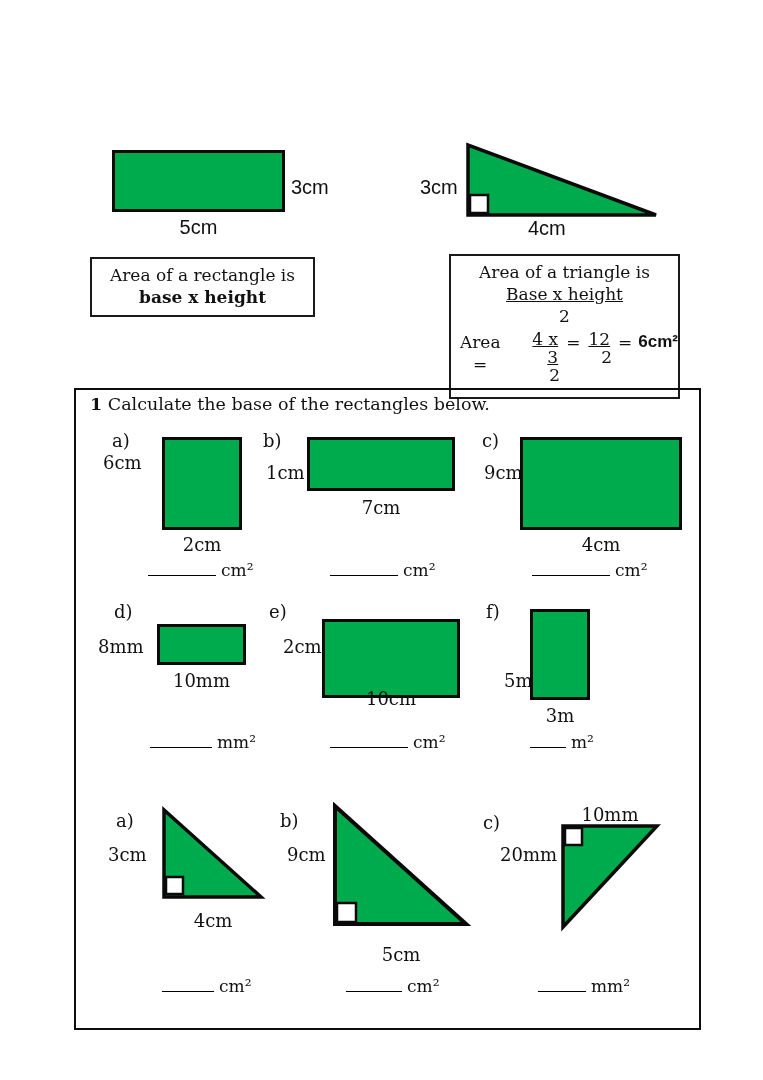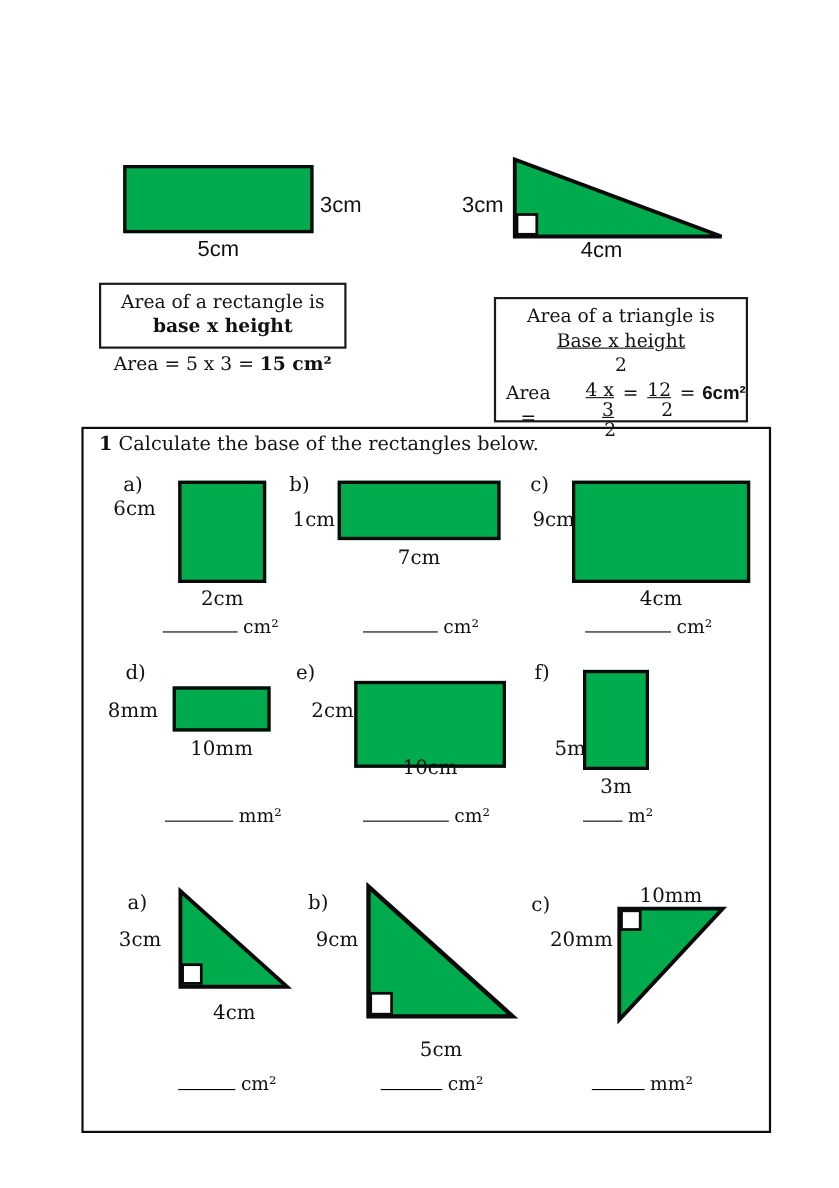--- a/index.html
+++ b/index.html
@@ -48,27 +48,23 @@
   <svg class="abs" style="left:462px;top:141px;" width="200" height="80" viewBox="0 0 200 80">
     <polygon points="6,4 6,74 194,74" stroke="#0a0a0a" stroke-width="3.5" stroke-linejoin="miter" fill="#00AB4E"></polygon>
     <rect x="8" y="54" width="18" height="18" fill="#ffffff" stroke="#0a0a0a" stroke-width="2.5"></rect>
   </svg>
   <div class="abs dim-sans sans" style="left:420px;top:176px;">3cm</div>
   <div class="abs dim-sans sans" style="left:528px;top:217px;">4cm</div>
 
   <div class="example-box" style="left:90px;top:257px;width:225px;height:60px;padding-top:5px;">
     <div>Area of a rectangle is</div>
     <div class="bold">base x height</div>
-    <div style="margin-top:12px;">
-      <span>Area = 5 x 3 =</span>
-      <span class="bold">15 cm²</span>
-    </div>
   </div>
 
-  <div class="example-box" style="left:449px;top:254px;width:231px;height:114px;padding-top:5px;margin-top:16px;">
+  <div class="example-box" style="left:449px;top:254px;width:231px;height:145px;padding-top:5px;">
     <div>Area of a triangle is</div>
     <div class="underline">Base x height</div>
     <div>2</div>
     <div class="formula-row">
       <span>Area =</span>
       <span class="frac">
         <span class="num">4 x 3</span>
         <span class="den">2</span>
       </span>
       <span>=</span>

